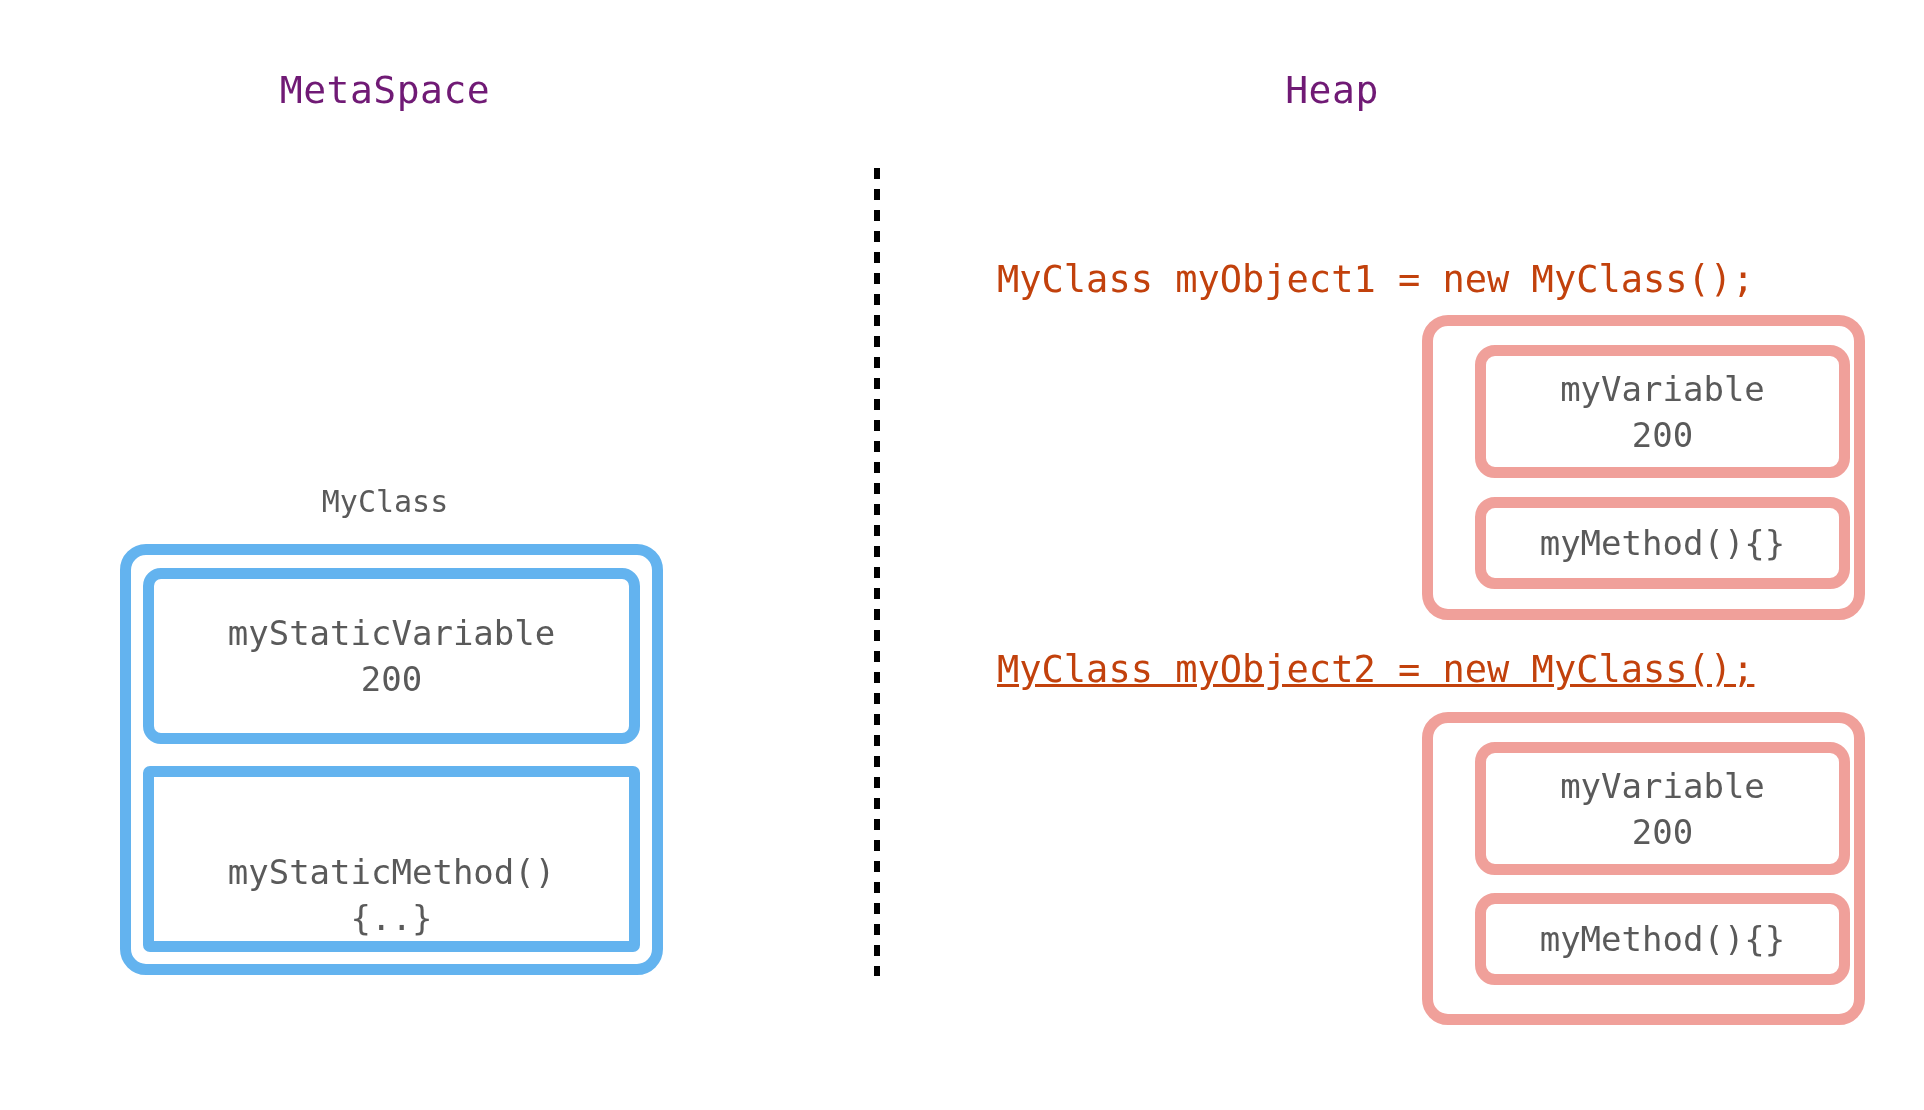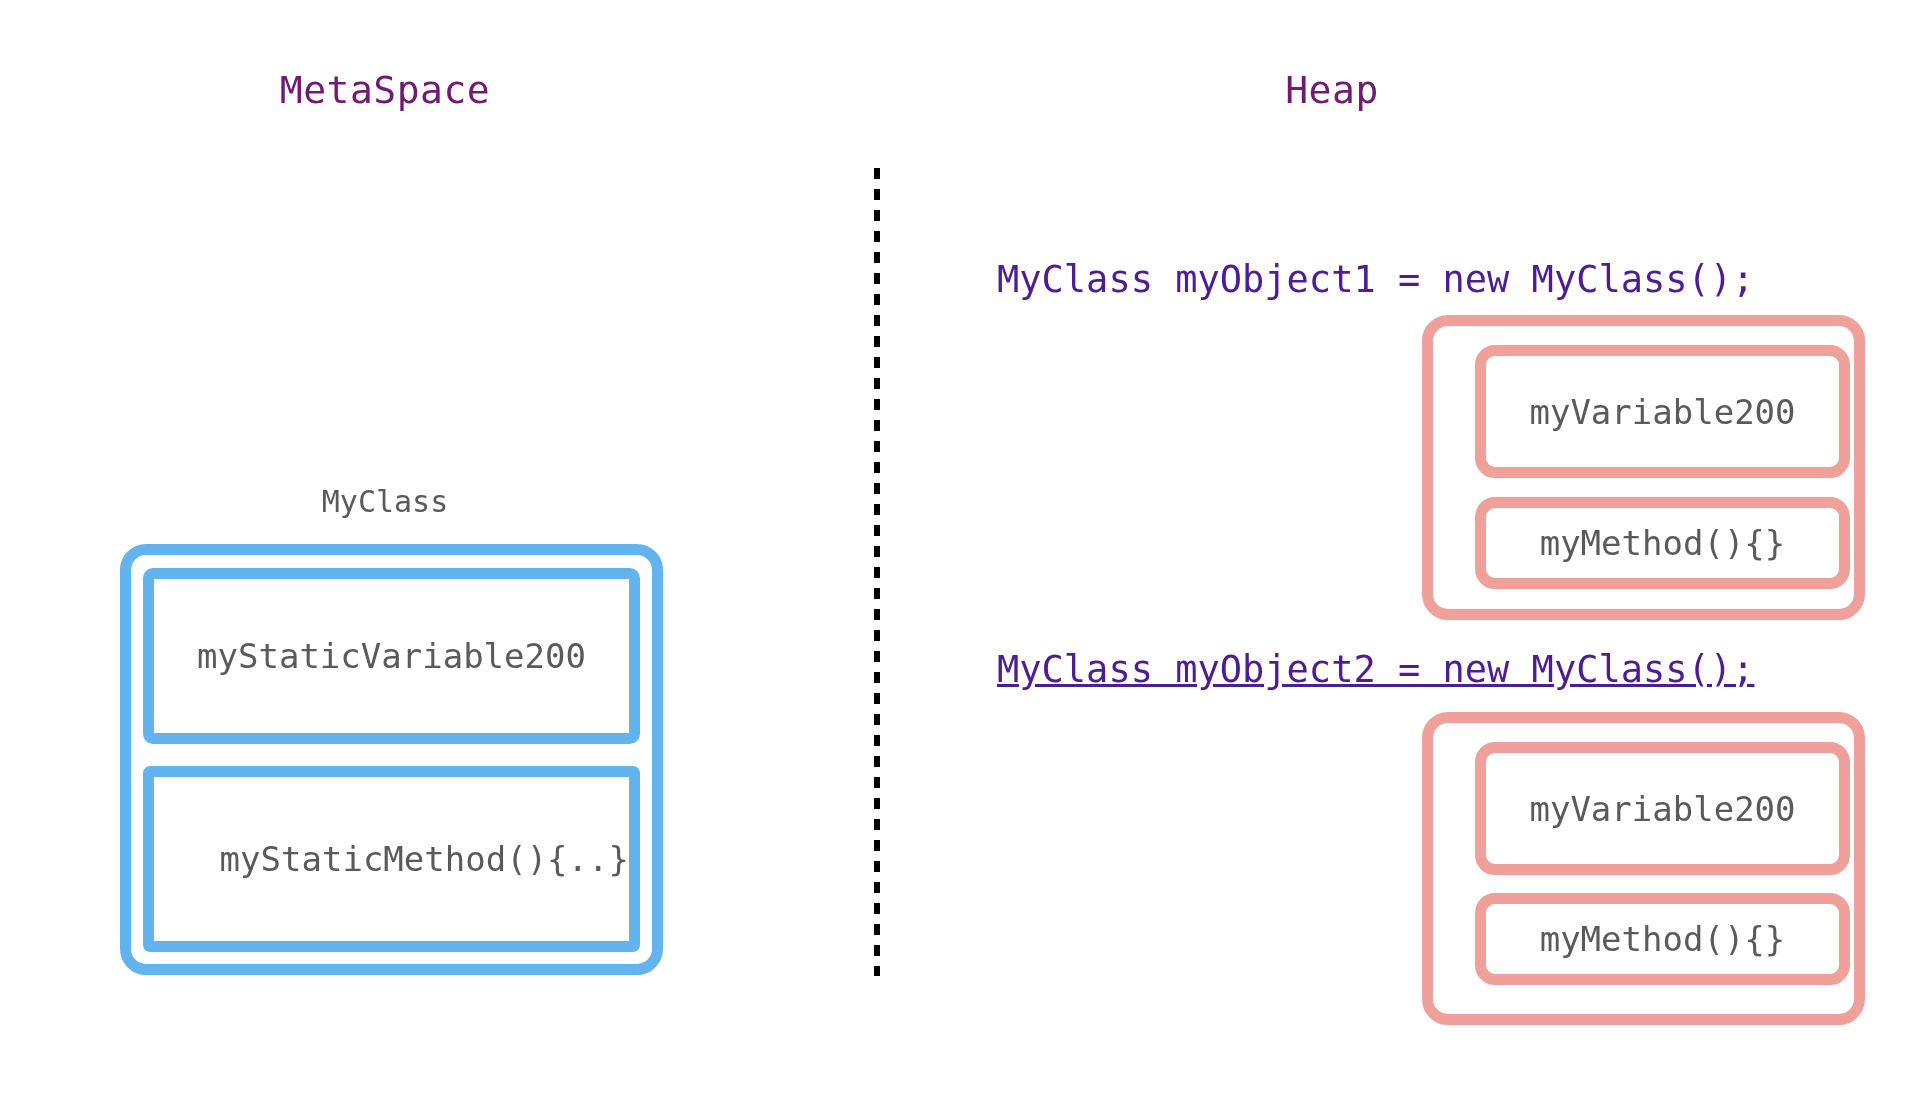--- a/index.html
+++ b/index.html
@@ -65,21 +65,21 @@
   .outer-box {
     position: absolute;
     box-sizing: border-box;
     background: #ffffff;
   }
   .inner-box {
     position: absolute;
     box-sizing: border-box;
     background: #ffffff;
     display: flex;
-    flex-direction: row;
+    flex-direction: column;
     align-items: center;
     justify-content: center;
     text-align: center;
   }
   .inner-box .line {
     font-size: 34px;
     line-height: 46px;
     color: #5a5a5a;
     white-space: nowrap;
   }
@@ -92,37 +92,37 @@
     height: 431px;
     border: 11px solid #63b3ef;
     border-radius: 26px;
   }
   #static-variable-box {
     left: 143px;
     top: 568px;
     width: 497px;
     height: 176px;
     border: 11px solid #63b3ef;
-    border-radius: 10px;
+    border-radius: 18px;
   }
   #static-method-box {
     left: 143px;
     top: 766px;
     width: 497px;
     height: 186px;
     border: 11px solid #63b3ef;
     border-radius: 7px;
     justify-content: flex-end;
   }
 
   
   .code-line {
     position: absolute;
     font-size: 37px;
-    color: #4c1d95;
+    color: #c2410c;
     white-space: nowrap;
     letter-spacing: 0px;
   }
   #heap-stmt-1 { left: 997px; top: 258px; }
   #heap-stmt-2 { left: 997px; top: 648px; text-decoration: underline; }
 
   
   .obj-outer {
     border: 11px solid #f0a09a;
     border-radius: 26px;

